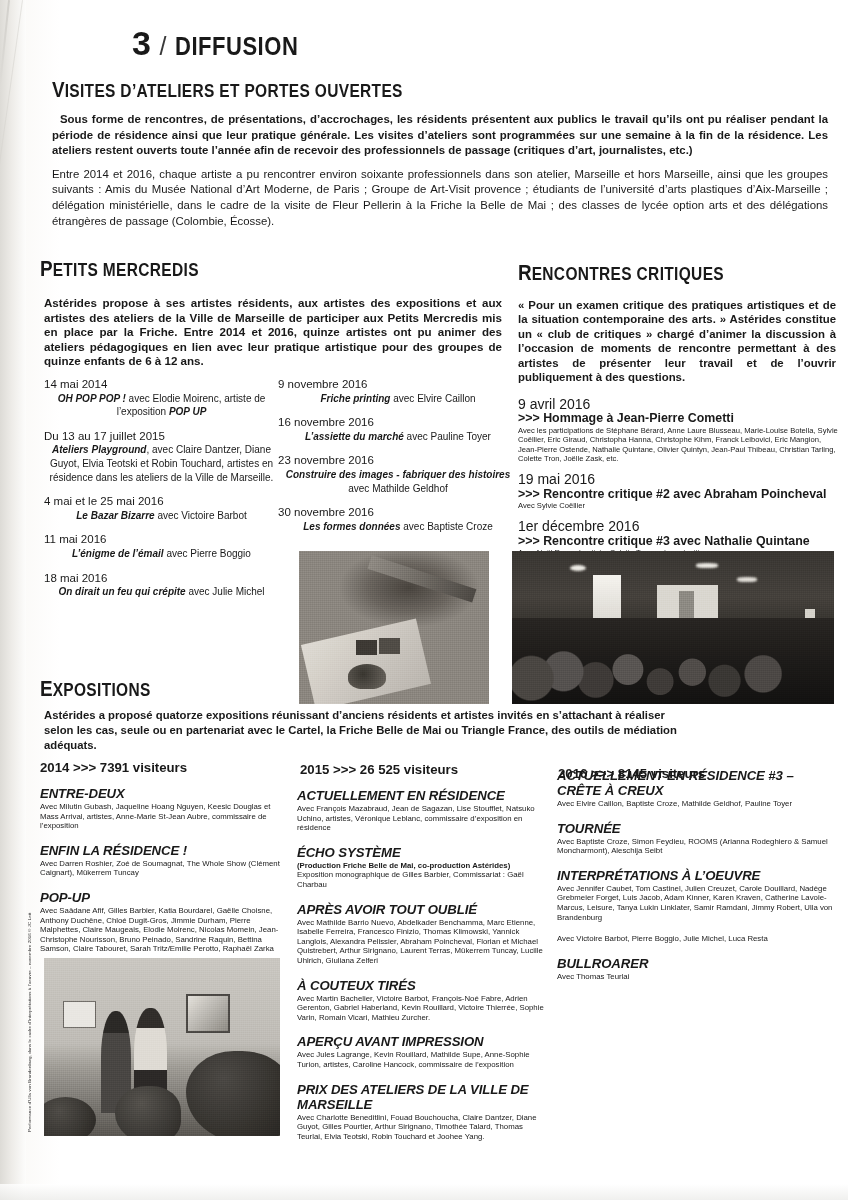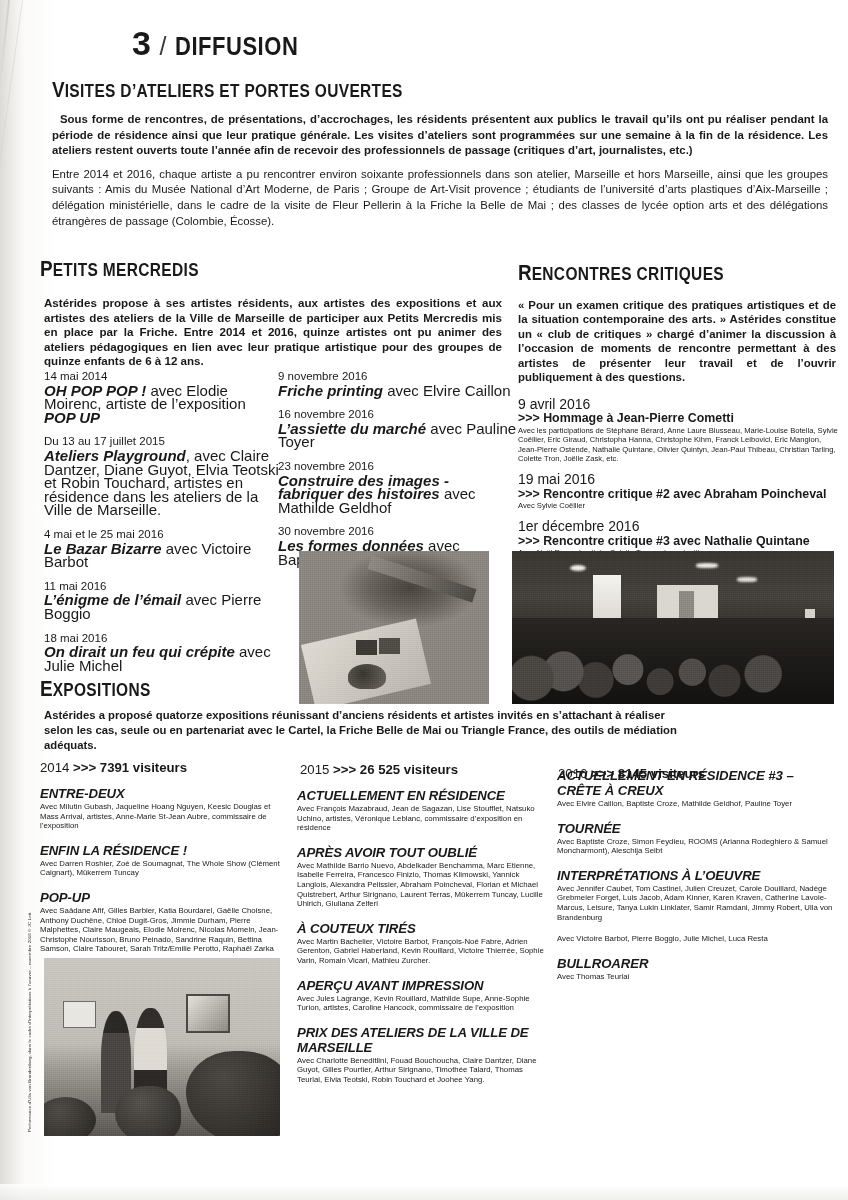--- a/index.html
+++ b/index.html
@@ -82,23 +82,23 @@
 
   .col-lead{
     font-size:11.6px;line-height:14.6px;text-align:justify;font-weight:bold;
   }
 
   .petits-lead{position:absolute;left:44px;top:296px;width:458px;}
   .rencontres-lead{position:absolute;left:518px;top:298px;width:318px;
     font-size:11.4px;line-height:14.4px;text-align:justify;font-weight:bold;}
 
   
-  .ev{margin:0 0 11px 0;}
+  .ev{margin:8px 0 11px 0;}
   .ev .date{font-size:11.5px;line-height:13.6px;}
-  .ev .ttl{font-size:15px;line-height:13.6px;font-weight:bold;font-style:italic;}
+  .ev .ttl{font-size:10px;line-height:13.6px;font-weight:bold;font-style:italic;text-align:center;}
   .ev .ttl .plain{font-weight:normal;font-style:normal;}
 
   .petits-col-a{position:absolute;left:44px;top:370px;width:235px;}
   .petits-col-b{position:absolute;left:278px;top:370px;width:240px;}
 
   
   .rc{margin:0 0 10px 0;}
   .rc .date{font-size:14px;line-height:13.4px;}
   .rc .head{font-size:12.4px;line-height:14.6px;font-weight:bold;}
   .rc .avec{font-size:7.6px;line-height:9.3px;}
@@ -198,21 +198,21 @@
 
   
   .expos-lead{
     position:absolute;left:44px;top:708px;width:648px;
     font-size:11.3px;line-height:15.2px;font-weight:bold;text-align:left;
   }
   .year-row{position:absolute;top:760px;left:0;width:848px;height:20px;}
   .year{
     position:absolute;font-size:13.2px;font-weight:bold;line-height:16px;white-space:nowrap;
   }
-  .year .yr{font-weight:normal;}
+  .year .yr{font-weight:bold;}
   #year-2014{left:40px;top:0px;}
   #year-2015{left:300px;top:2px;}
   #year-2016{left:558px;top:6px;}
 
   .expo-col{position:absolute;}
   #expo-col-2014{left:40px;top:786px;width:244px;}
   #expo-col-2015{left:297px;top:788px;width:250px;}
   #expo-col-2016{left:557px;top:768px;width:280px;}
 
   .expo{margin:0 0 12px 0;}
@@ -384,20 +384,25 @@
       <div class="avec">Avec Saâdane Afif, Gilles Barbier, Katia Bourdarel, Gaëlle Choisne, Anthony Duchêne, Chloé Dugit-Gros, Jimmie Durham, Pierre Malphettes, Claire Maugeais, Elodie Moirenc, Nicolas Momein, Jean-Christophe Nourisson, Bruno Peinado, Sandrine Raquin, Bettina Samson, Claire Tabouret, Sarah Tritz/Emilie Perotto, Raphaël Zarka</div>
     </div>
   </div>
 
   <div class="expo-col" id="expo-col-2015">
     <div class="expo">
       <div class="name">ACTUELLEMENT EN RÉSIDENCE</div>
       <div class="avec">Avec François Mazabraud, Jean de Sagazan, Lise Stoufflet, Natsuko Uchino, artistes, Véronique Leblanc, commissaire d’exposition en résidence</div>
     </div>
     <div class="expo">
+      <div class="name">ÉCHO SYSTÈME</div>
+      <div class="note">(Production Friche Belle de Mai, co-production Astérides)</div>
+      <div class="avec">Exposition monographique de Gilles Barbier, Commissariat : Gaël Charbau</div>
+    </div>
+    <div class="expo">
       <div class="name">APRÈS AVOIR TOUT OUBLIÉ</div>
       <div class="avec">Avec Mathilde Barrio Nuevo, Abdelkader Benchamma, Marc Etienne, Isabelle Ferreira, Francesco Finizio, Thomas Klimowski, Yannick Langlois, Alexandra Pelissier, Abraham Poincheval, Florian et Michael Quistrebert, Arthur Sirignano, Laurent Terras, Mükerrem Tuncay, Lucille Uhlrich, Giuliana Zelferi</div>
     </div>
     <div class="expo">
       <div class="name">À COUTEUX TIRÉS</div>
       <div class="avec">Avec Martin Bachelier, Victoire Barbot, François-Noé Fabre, Adrien Gerenton, Gabriel Haberland, Kevin Rouillard, Victoire Thierrée, Sophie Varin, Romain Vicari, Mathieu Zurcher.</div>
     </div>
     <div class="expo">
       <div class="name">APERÇU AVANT IMPRESSION</div>
       <div class="avec">Avec Jules Lagrange, Kevin Rouillard, Mathilde Supe, Anne-Sophie Turion, artistes, Caroline Hancock, commissaire de l’exposition</div>

